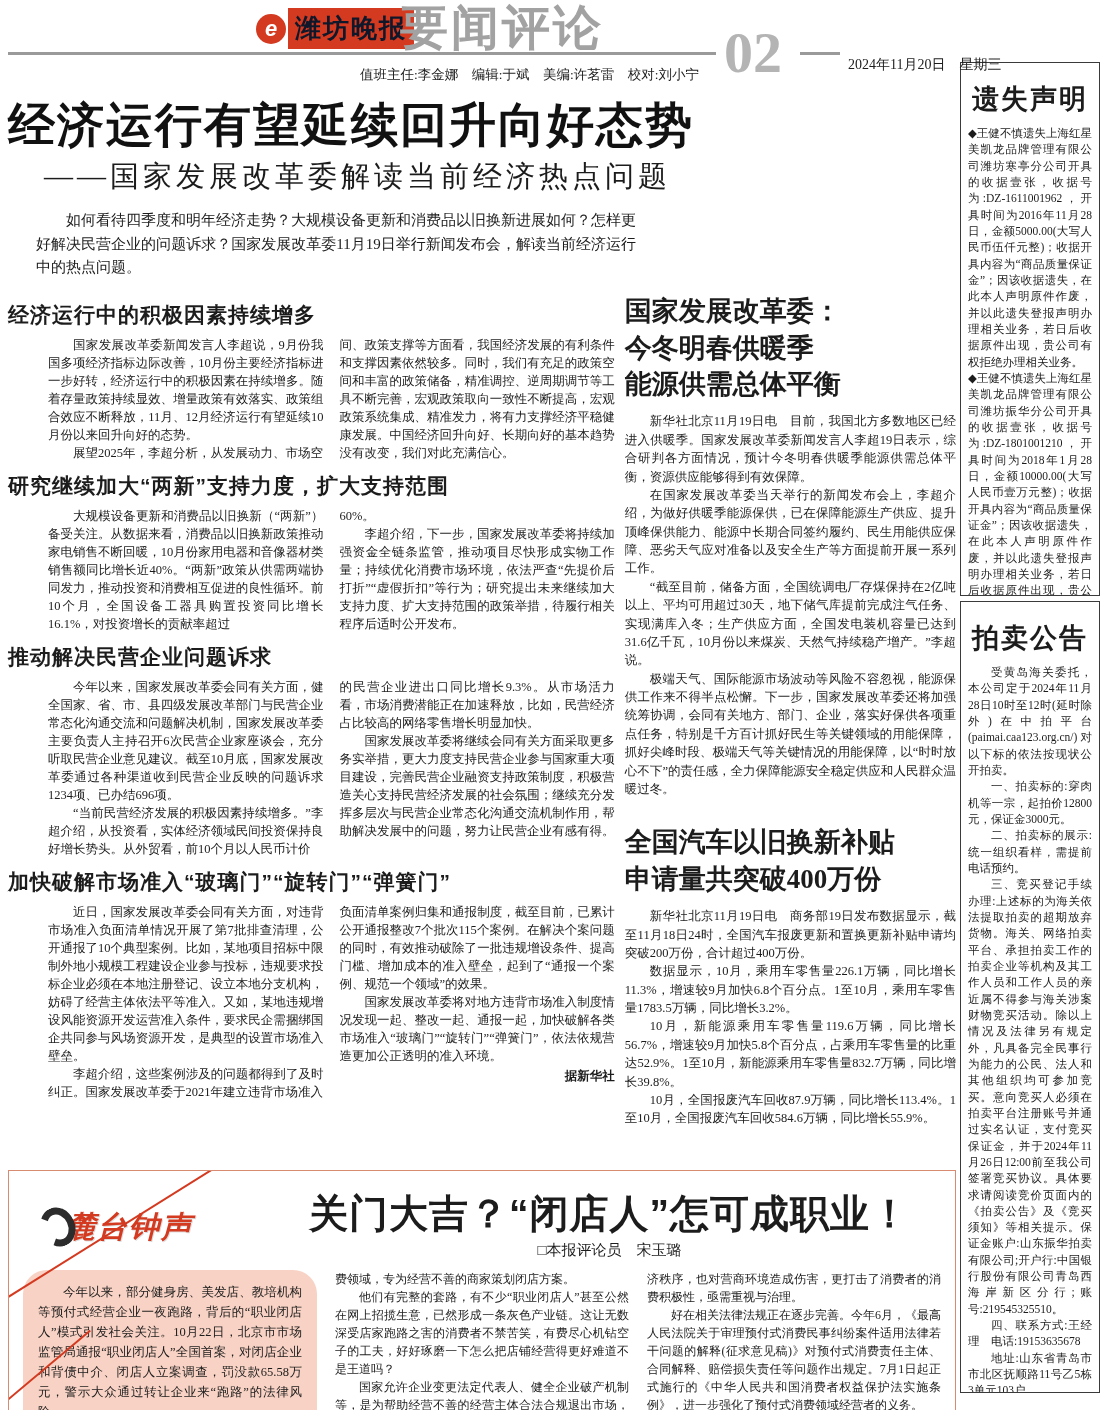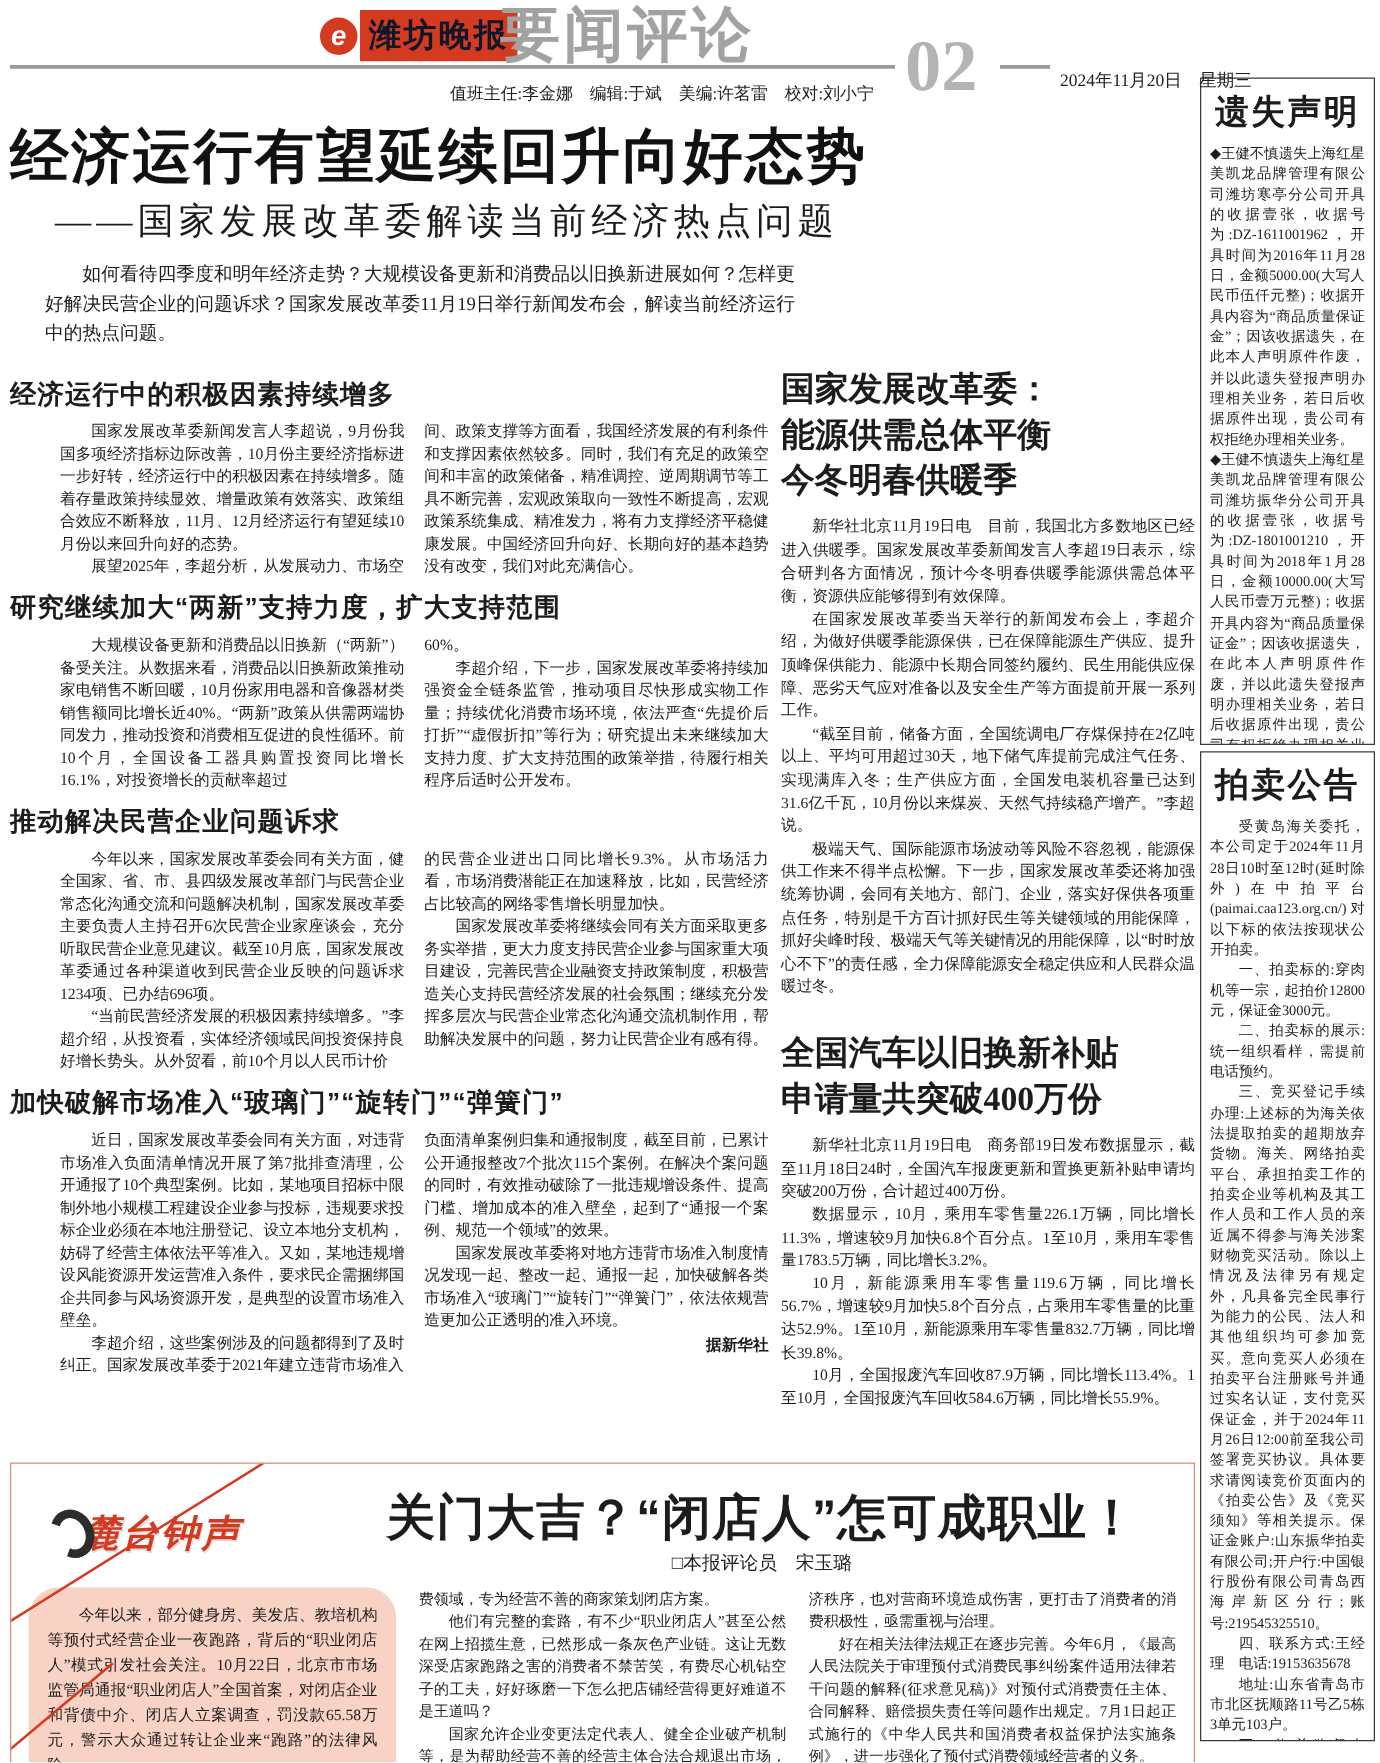--- a/index.html
+++ b/index.html
@@ -45,21 +45,21 @@
   .col { flex:1; font-size:12.5px; line-height:1.44; text-align:justify; }
   .col p { text-indent:2em; }
   .col p.cont { text-indent:0; }
   .source-line { text-align:right; font-weight:bold; margin-top:2px; }
 
   .mid-article { margin-bottom:26px; }
   .mid-article-title { font-size:27px; font-weight:bold; line-height:1.35; margin-bottom:10px; }
   .mid-article .body p { font-size:12.5px; line-height:1.47; text-indent:2em; text-align:justify; }
 
   
-  .side-box { border:1px solid #3a3a3a; padding:6px 7px; overflow:hidden; }
+  .side-box { border:1px solid #3a3a3a; padding:16px 7px; overflow:hidden; }
   .side-box.notice { height:534px; margin-bottom:5px; }
   .side-box.auction { height:792px; }
   .side-title { font-size:27px; font-weight:bold; text-align:center; letter-spacing:2px;
     margin:2px 0 8px; }
   .side-box p { font-size:11.5px; line-height:1.42; text-align:justify; }
   .side-box p.indent { text-indent:2em; }
 
   
   .commentary { border:1px solid #d98b72; margin-top:16px; height:348px; position:relative;
     padding:10px 14px 8px; overflow:hidden; }
@@ -167,22 +167,22 @@
           </div>
         </div>
 
       </div>
 
       <div class="mid-zone">
 
         <div class="mid-article">
           <div class="mid-article-title">
             <div>国家发展改革委：</div>
+            <div>今冬明春供暖季</div>
             <div>能源供需总体平衡</div>
-            <div>今冬明春供暖季</div>
           </div>
           <div class="body">
             <p>新华社北京11月19日电　目前，我国北方多数地区已经进入供暖季。国家发展改革委新闻发言人李超19日表示，综合研判各方面情况，预计今冬明春供暖季能源供需总体平衡，资源供应能够得到有效保障。</p>
             <p>在国家发展改革委当天举行的新闻发布会上，李超介绍，为做好供暖季能源保供，已在保障能源生产供应、提升顶峰保供能力、能源中长期合同签约履约、民生用能供应保障、恶劣天气应对准备以及安全生产等方面提前开展一系列工作。</p>
             <p>“截至目前，储备方面，全国统调电厂存煤保持在2亿吨以上、平均可用超过30天，地下储气库提前完成注气任务、实现满库入冬；生产供应方面，全国发电装机容量已达到31.6亿千瓦，10月份以来煤炭、天然气持续稳产增产。”李超说。</p>
             <p>极端天气、国际能源市场波动等风险不容忽视，能源保供工作来不得半点松懈。下一步，国家发展改革委还将加强统筹协调，会同有关地方、部门、企业，落实好保供各项重点任务，特别是千方百计抓好民生等关键领域的用能保障，抓好尖峰时段、极端天气等关键情况的用能保障，以“时时放心不下”的责任感，全力保障能源安全稳定供应和人民群众温暖过冬。</p>
           </div>
         </div>
 
         <div class="mid-article">

